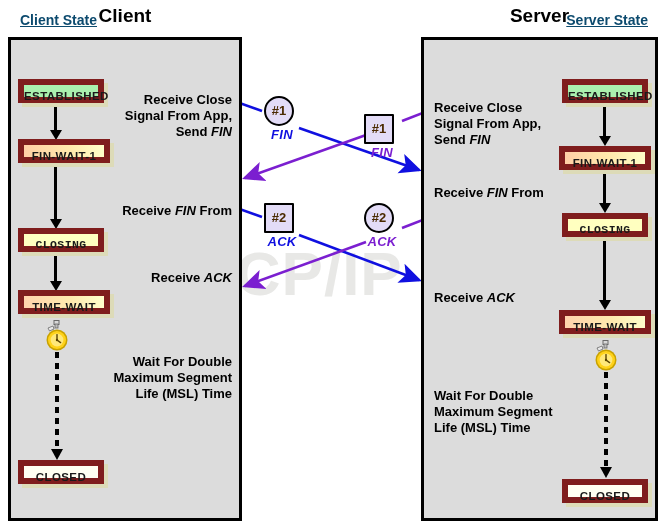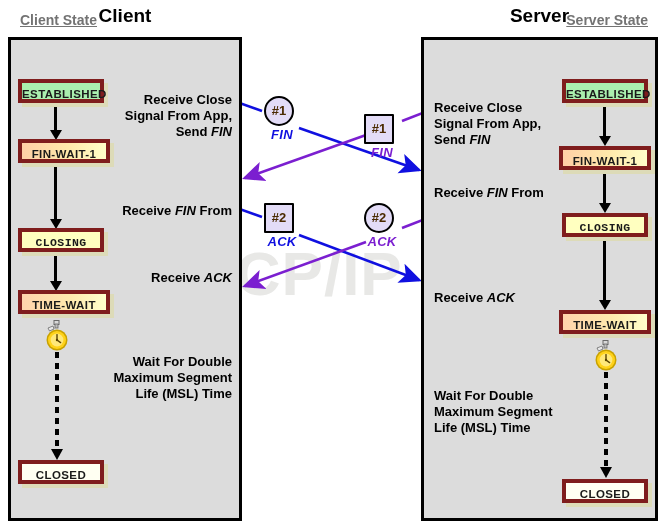--- a/index.html
+++ b/index.html
@@ -54,33 +54,33 @@
     z-index: 2;
   }
   #client-panel { left: 8px;  top: 37px; width: 234px; height: 484px; }
   #server-panel { left: 421px; top: 37px; width: 237px; height: 484px; }
 
   .panel-heading {
     position: absolute;
     top: 12px;
     font-size: 14px;
     font-weight: bold;
-    color: #737373;
+    color: #0c4a6e;
     text-decoration: underline;
     z-index: 5;
   }
   #client-heading { left: 20px; }
   #server-heading { right: 18px; }
 
   
   .state-box {
     position: absolute;
     height: 24px;
     line-height: 22px;
-    border: 4px solid #7f1d1d;
+    border: 6px solid #7f1d1d;
     box-sizing: border-box;
     text-align: center;
     font-size: 11.5px;
     font-weight: bold;
     color: #1a1a1a;
     letter-spacing: 0.4px;
     box-shadow: 4px 4px 0 #dddbb8;
     z-index: 5;
   }
   .fill-established { background: #aaf0ae; }

